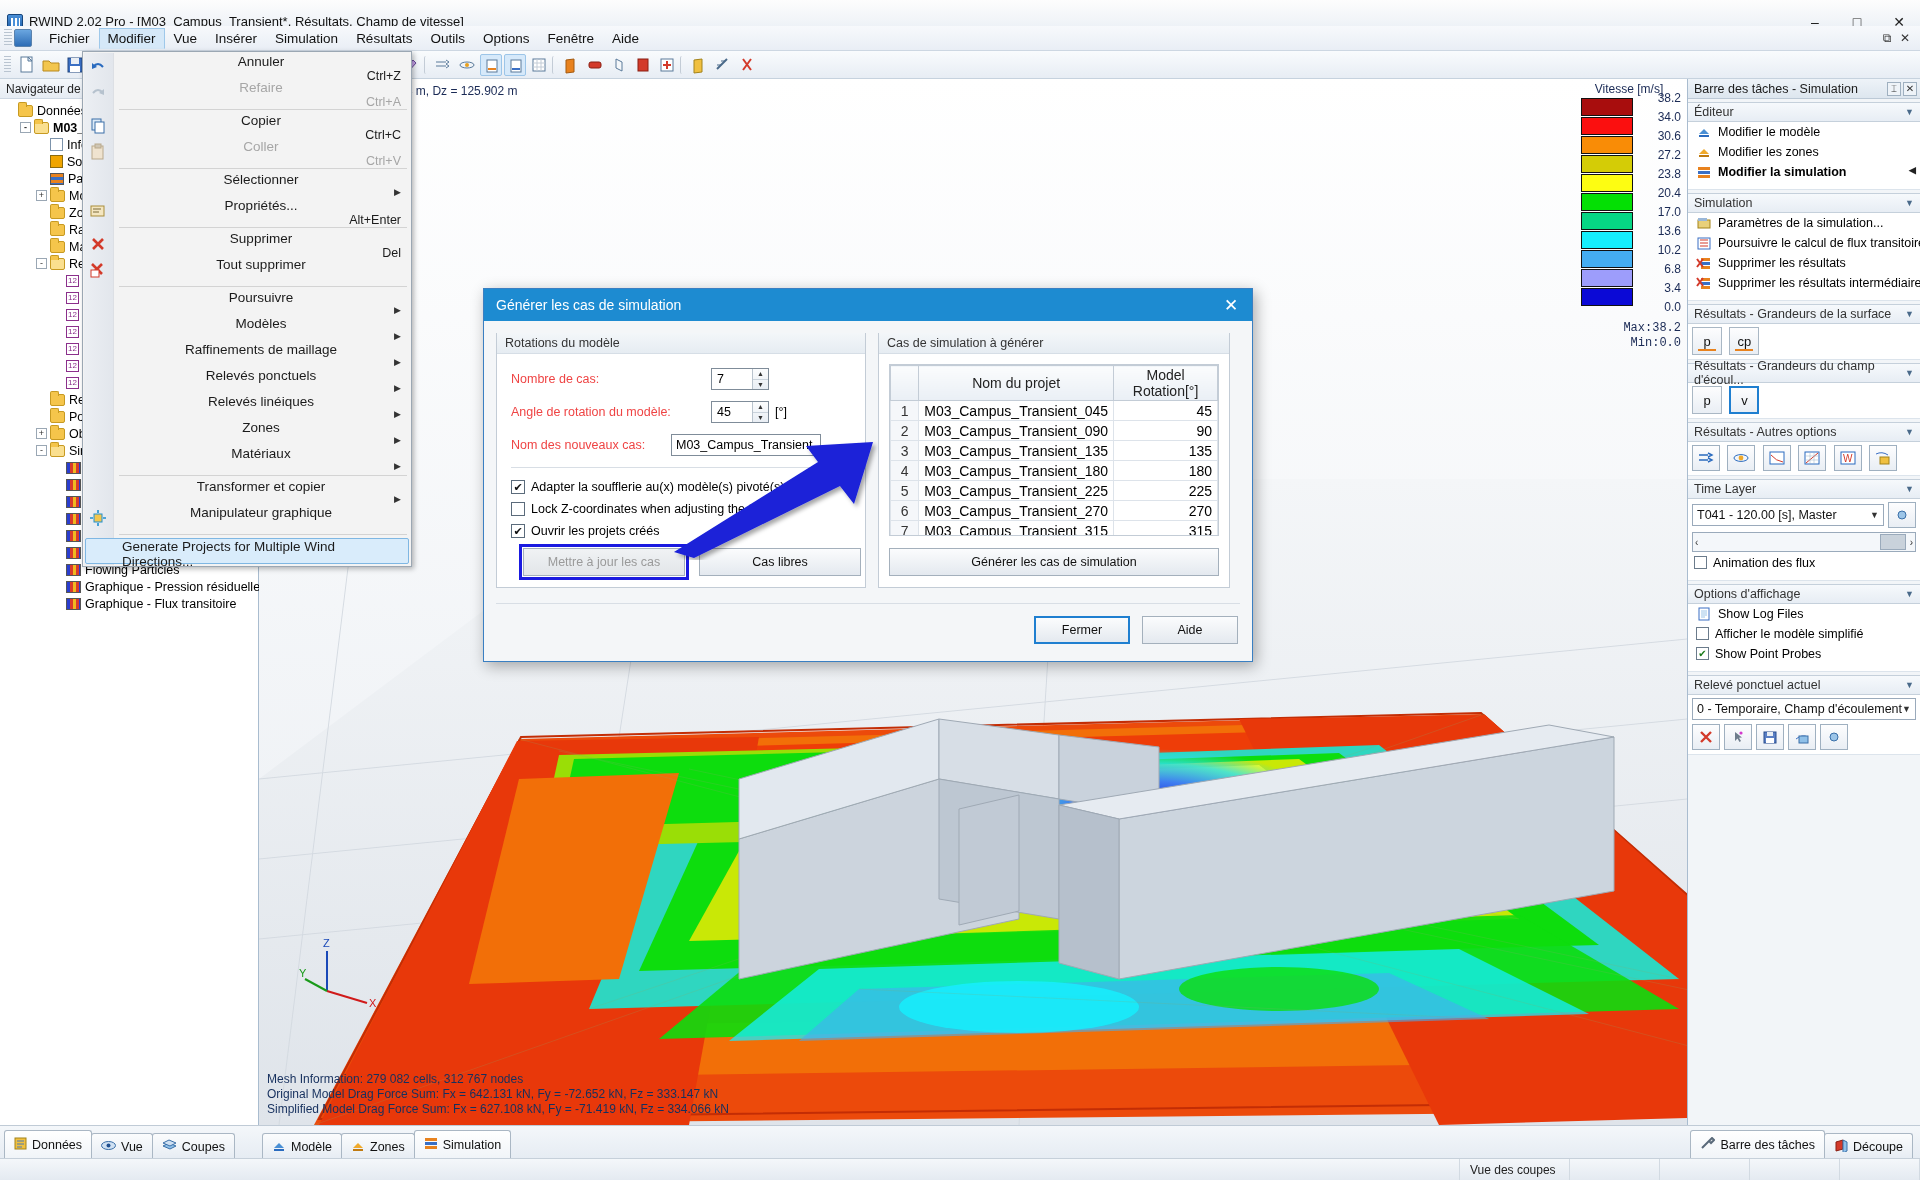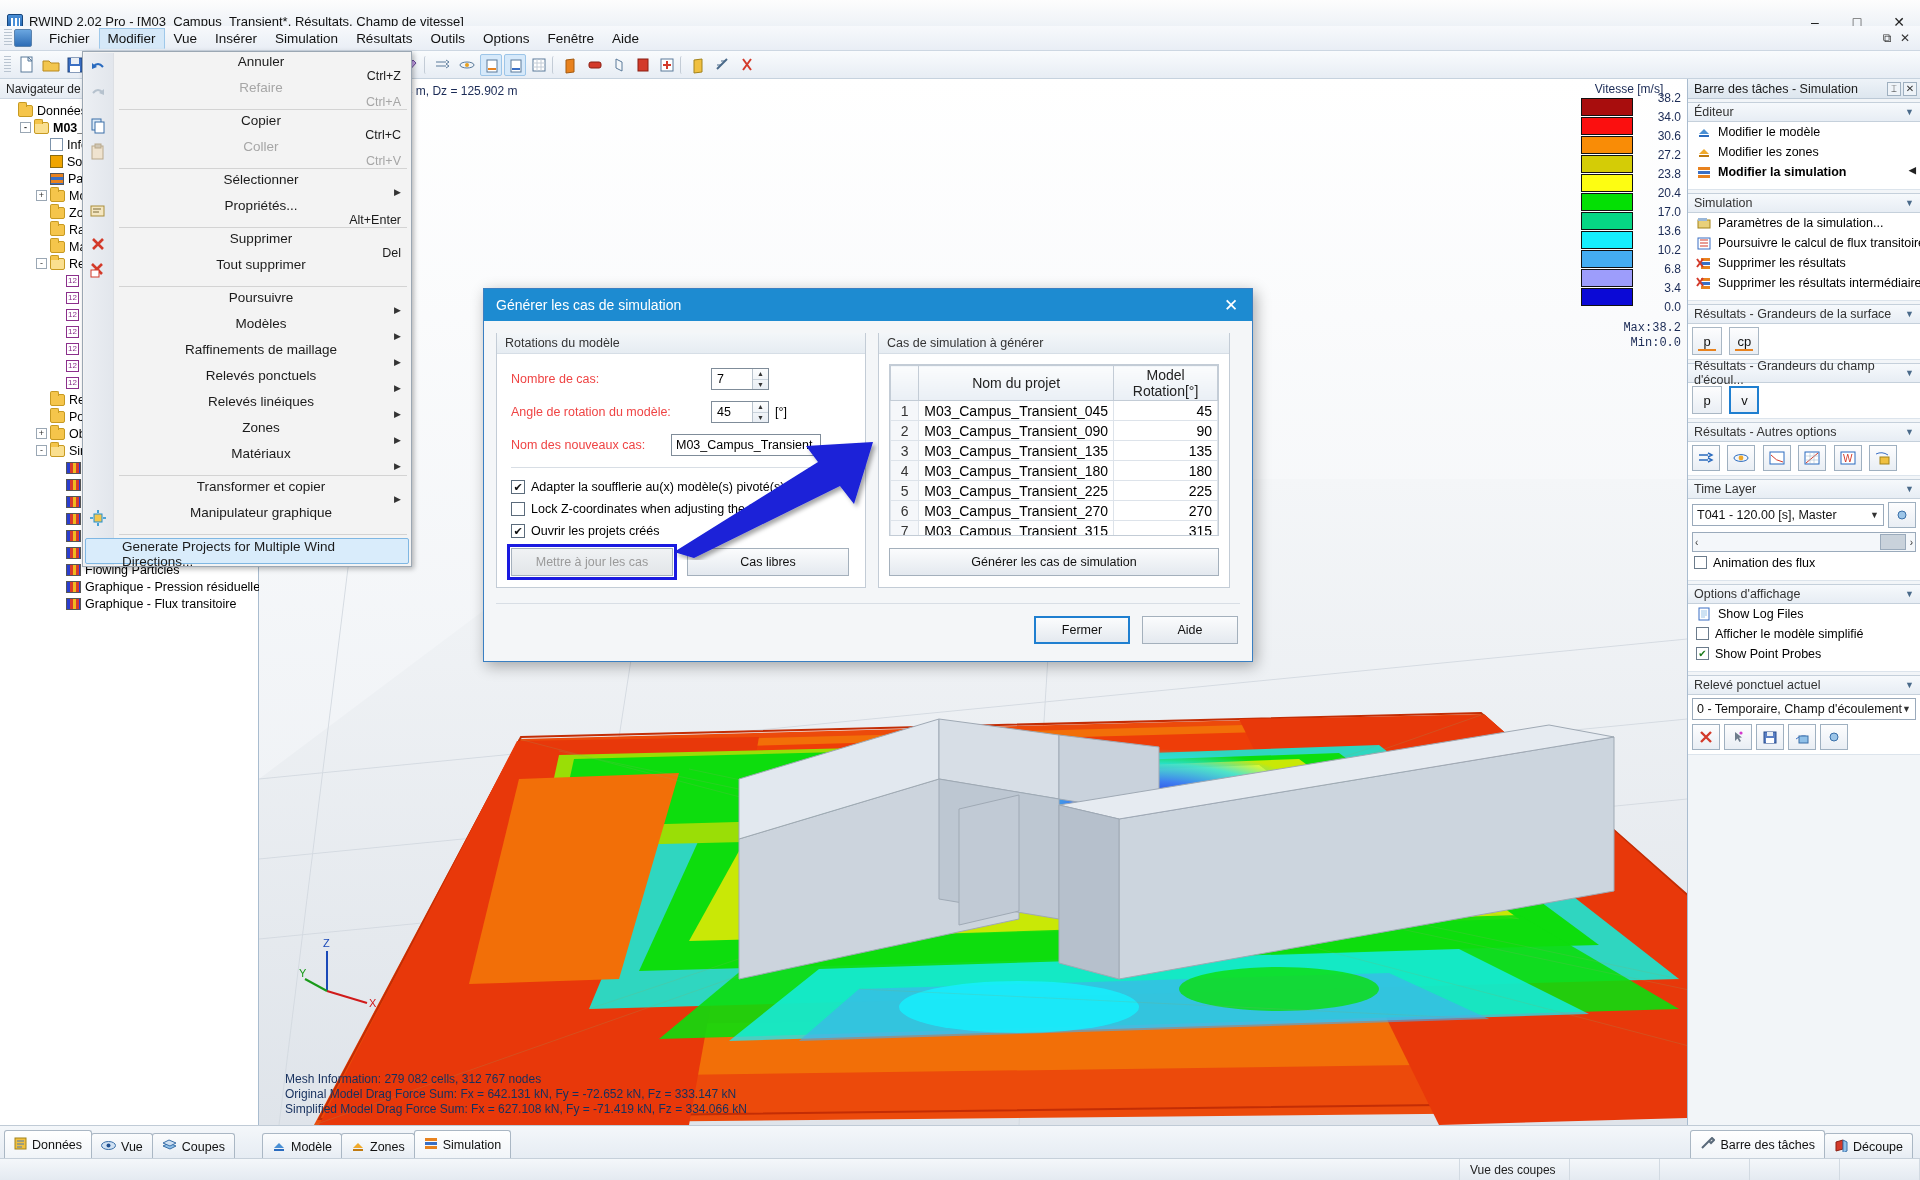--- a/index.html
+++ b/index.html
@@ -141,21 +141,21 @@
   }
   .dd-sep { height: 1px; background: #d3d3d3; margin: 3px 4px 3px 36px; }
   .dd-ico { position: absolute; left: 6px; top: 4px; width: 18px; height: 18px; }
 
   
   .viewport {
     position: absolute; left: 259px; top: 79px; right: 233px; bottom: 55px;
     background: #fff; overflow: hidden;
   }
   .vp-info { position: absolute; left: 8px; top: 4px; font-size: 12px; color: #1a2a55; line-height: 16px; }
-  .vp-mesh { position: absolute; left: 8px; bottom: 8px; font-size: 12px; color: #16305e; line-height: 15px; margin-left: 18px; }
+  .vp-mesh { position: absolute; left: 8px; bottom: 8px; font-size: 12px; color: #16305e; line-height: 15px; }
   .axes { position: absolute; left: 40px; bottom: 110px; width: 80px; height: 80px; }
 
   
   .legend { position: absolute; right: 4px; top: 3px; width: 108px; font-size: 12px; color: #1a2a55; }
   .legend-title { text-align: center; font-size: 12px; margin-bottom: 2px; color:#1a2a55;}
   .lrow { display: flex; align-items: flex-start; height: 19px; }
   .lswatch { width: 52px; height: 18px; border: 1px solid #111; margin-left: 6px; }
   .lval { width: 44px; text-align: right; margin-left: 4px; margin-top: -7px; }
   .lmm { text-align: right; margin-top: 4px; line-height: 15px; padding-right: 2px; font-family: Liberation Mono, monospace; }
   .lmm span.k { display:inline-block; width: 36px; }
@@ -252,21 +252,21 @@
   .cbrow .box {
     width: 14px; height: 14px; border: 1px solid #5b6b7b; background: #fff; margin-right: 6px;
     display: inline-flex; align-items: center; justify-content: center; font-size: 11px; color: #111; flex: none;
   }
   .btn {
     height: 28px; border: 1px solid #a4b0bc; background: linear-gradient(#fbfcfd,#e4e9ef);
     display: flex; align-items: center; justify-content: center; font-size: 12.5px; color: #111;
   }
   .btn.disabled { color: #9a9a9a; background: linear-gradient(#f0f2f4,#e2e5e9); }
   .btn.focus { border: 2px solid #1f7fd0; }
-  .btn.blueframe { outline: 3px solid #1a1ae0; outline-offset: 1px; }
+  .btn.blueframe { outline: 3px solid #1a1ae0; outline-offset: 1px; margin-left: 12px; }
 
   table.cases { border-collapse: collapse; width: 100%; font-size: 14px; }
   table.cases th {
     background: linear-gradient(#fbfcfd,#eaeff5); border: 1px solid #c3ccd6; height: 21px;
     font-weight: normal; color: #222;
   }
   table.cases td { border: 1px solid #dde3ea; height: 20px; padding: 0 5px; }
   table.cases td.idx { width: 32px; text-align: center; background: #f5f7fa; color: #333;}
   table.cases td.num { text-align: right; width: 118px; }
 

